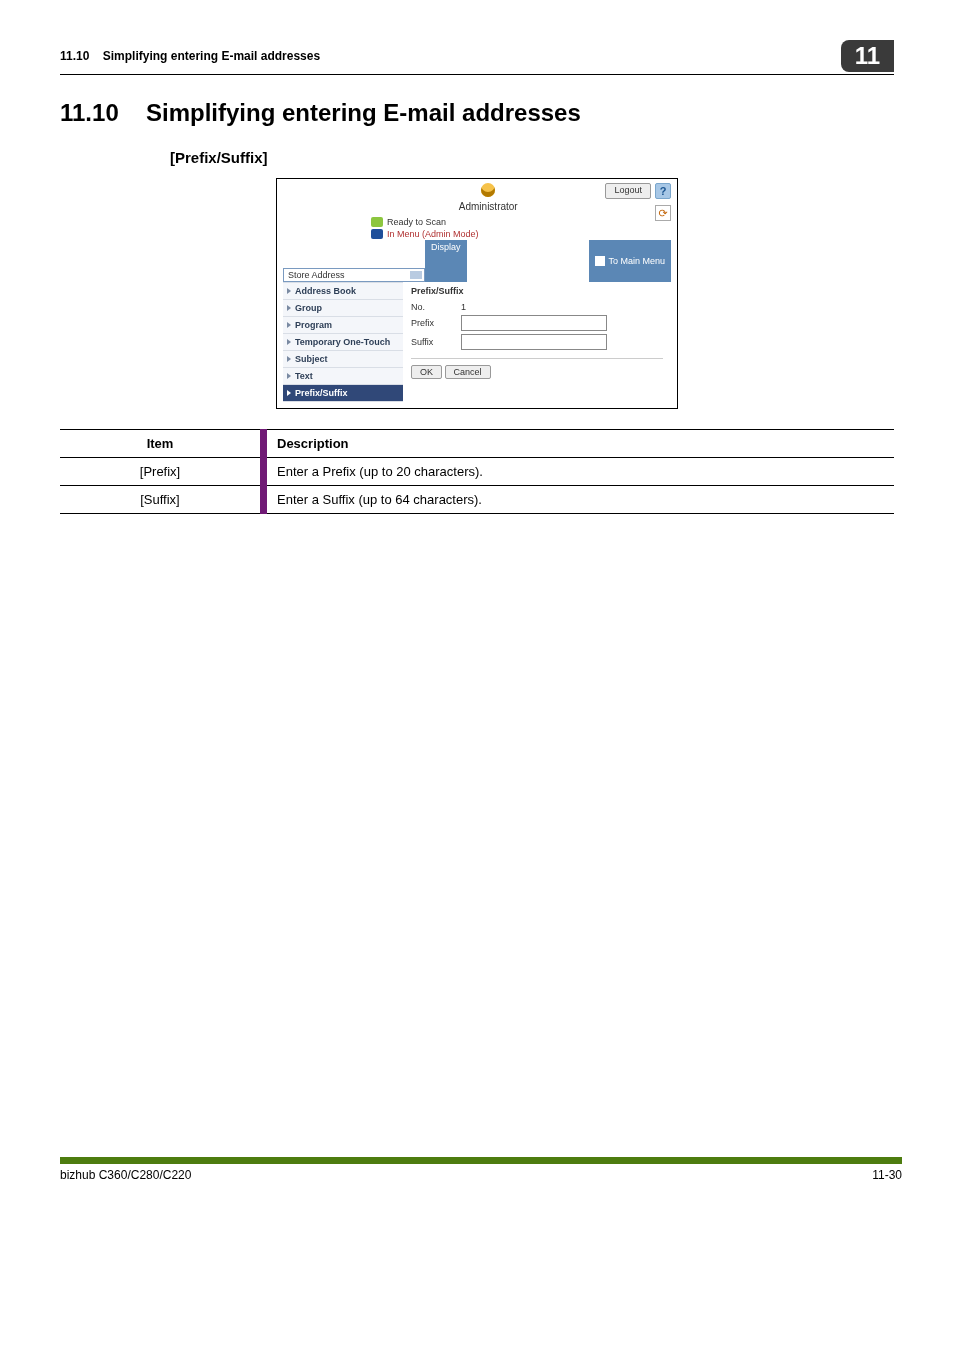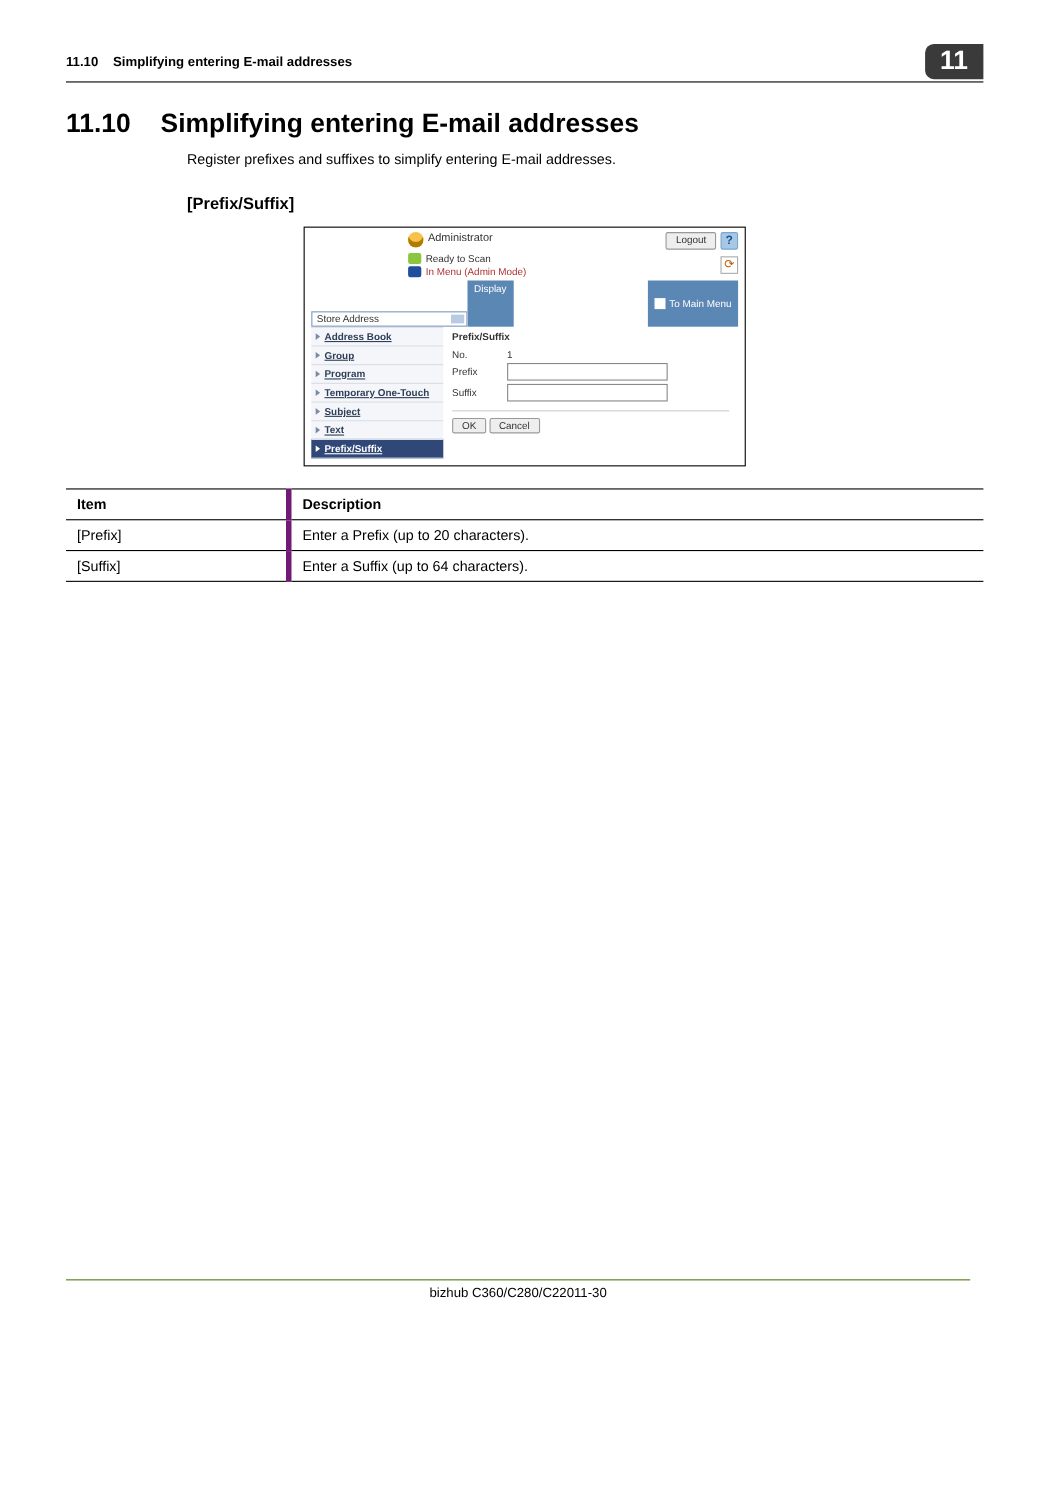--- a/index.html
+++ b/index.html
@@ -86,24 +86,25 @@
   }
   .shot-logoarea {
     width: 88px;
     height: 44px;
   }
   .shot-adminblock {
     flex: 1;
   }
   .admin-line {
     display: flex;
-    align-items: flex-start;
+    align-items: center;
     gap: 4px;
     font-size: 10px;
     padding-bottom: 4px;
+    flex-direction: column;
   }
   .person-icon {
     width: 14px; height: 14px;
     background: #f6c24a;
     border-radius: 50%;
     display: inline-block;
     box-shadow: inset 0 -5px 0 #b37a00;
   }
   .ready-line, .menu-line {
     display: flex; align-items: center; gap: 4px;
@@ -177,21 +178,21 @@
   .shot-nav {
     width: 120px;
   }
   .nav-item {
     border-top:1px solid #d9dee6;
     padding:3px 4px;
     font-size:9px;
     font-weight:bold;
     color:#2e3f57;
     background:#f4f6fa;
-    display:flex; align-items:center; gap:4px;text-decoration:underline;
+    display:flex; align-items:center; gap:4px;
   }
   .nav-item:last-child { border-bottom:1px solid #d9dee6; }
   .nav-item .tri {
     width:0;height:0;border-top:3px solid transparent;border-bottom:3px solid transparent;border-left:4px solid #7a8aa2;
   }
   .nav-item.selected {
     background:#304878; color:#fff;
   }
   .nav-item.selected .tri { border-left-color:#fff; }
   .shot-content {
@@ -216,32 +217,33 @@
     font-size: 13px;
   }
   table.desc th, table.desc td {
     border-top: 1px solid #000;
     border-bottom: 1px solid #000;
     padding: 6px 10px;
     text-align: left;
     vertical-align: top;
   }
   table.desc th.first, table.desc td.first {
-    border-right: 5px solid #701a75;
+    border-right: 7px solid #701a75;
     width: 180px;
+    text-align: center;
   }
   table.desc thead th { font-weight:bold; }
 
   .footer {
     position: absolute;
     bottom: 28px;
-    left: 60px; right: 72px;
-    border-top: 1px solid #4d7c0f;
-    display: flex;
-    justify-content: center;
+    left: 60px; right: 52px;
+    border-top: 7px solid #4d7c0f;
+    display: flex;
+    justify-content: space-between;
     font-size: 12px;
     padding-top: 4px;
   }
 </style>
 </head>
 <body>
 
 <div class="page">
 
   <div class="running-head">
@@ -251,21 +253,20 @@
     </div>
     <div class="chapter-badge">11</div>
   </div>
 
   <div class="h2row">
     <div class="h2num">11.10</div>
     <div class="h2text">Simplifying entering E-mail addresses</div>
   </div>
 
   <div class="body-block">
-    <p>Register prefixes and suffixes to simplify entering E-mail addresses.</p>
   </div>
 
   <div class="h3">[Prefix/Suffix]</div>
 
 
   <div class="shot">
     <div class="shot-top">
       <div class="shot-logoarea"></div>
       <div class="shot-adminblock">
         <div class="admin-line">

